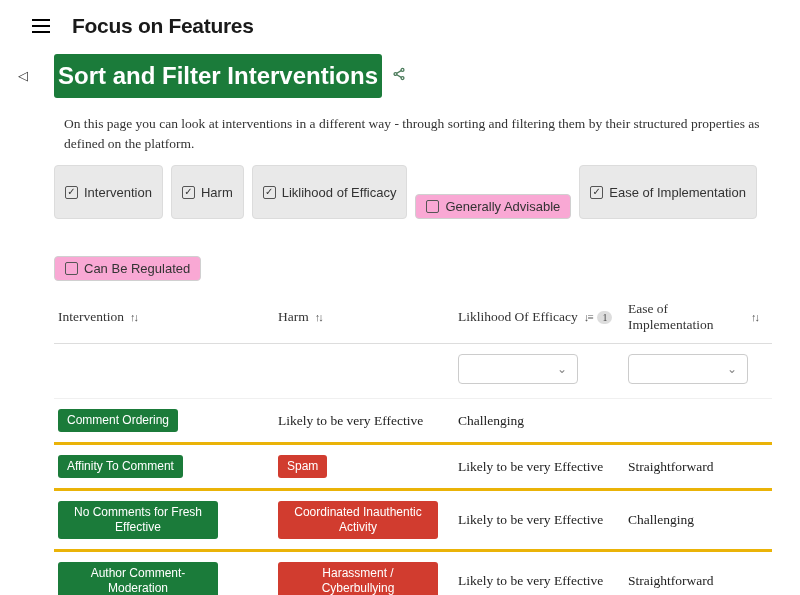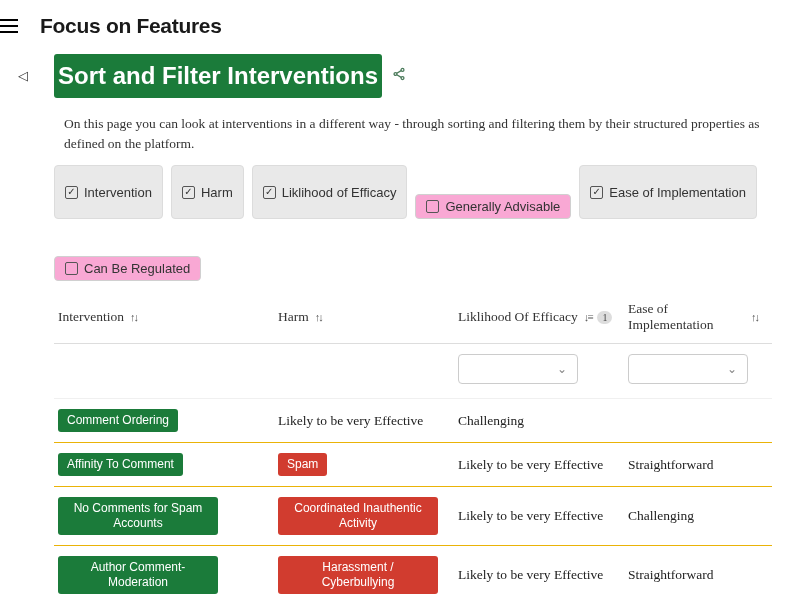--- a/index.html
+++ b/index.html
@@ -7,21 +7,21 @@
     font-family: Georgia, 'Times New Roman', serif;
     color: #1a1a1a;
     background: #fff;
     width: 800px;
     height: 595px;
     overflow: hidden;
   }
   .top-bar {
     display: flex;
     align-items: center;
-    padding: 14px 16px 4px 0;
+    padding: 14px 16px 4px 32px;
   }
   .hamburger {
     width: 18px; height: 14px;
     display: flex; flex-direction: column; justify-content: space-between;
     cursor: pointer;
     margin-right: 22px;
   }
   .hamburger span { display:block; height:2px; background:#000; }
   .brand {
     font-family: -apple-system, BlinkMacSystemFont, 'Segoe UI', Arial, sans-serif;
@@ -133,21 +133,21 @@
     border: 1px solid #ccc;
     border-radius: 4px;
     height: 30px;
     width: 120px;
     display:flex; align-items:center; justify-content:flex-end;
     padding: 0 10px;
     color:#888;
     cursor:pointer;
     font-size: 12px;
   }
-  .trow { border-bottom: 1px solid #eab308; min-height: 42px;}
+  .trow { border-bottom: 3px solid #eab308; min-height: 42px;}
   .pill {
     display: inline-block;
     color: #fff;
     border-radius: 3px;
     padding: 4px 9px;
     font-size: 12px;
     font-weight: 500;
     text-align: center;
     max-width: 160px;
     line-height: 1.25;
@@ -250,21 +250,21 @@
           <div class="cell-text">Likely to be very Effective</div>
           <div class="cell-text">Challenging</div>
         </div>
         <div class="trow">
           <div><span class="pill green">Affinity To Comment</span></div>
           <div><span class="pill red">Spam</span></div>
           <div class="cell-text">Likely to be very Effective</div>
           <div class="cell-text">Straightforward</div>
         </div>
         <div class="trow">
-          <div><span class="pill green">No Comments for Spam Accounts</span></div>
+          <div><span class="pill green">No Comments for Fresh Effective</span></div>
           <div><span class="pill red">Coordinated Inauthentic Activity</span></div>
           <div class="cell-text">Likely to be very Effective</div>
           <div class="cell-text">Challenging</div>
         </div>
         <div class="trow">
           <div><span class="pill green">Author Comment-Moderation</span></div>
           <div><span class="pill red">Harassment / Cyberbullying</span></div>
           <div class="cell-text">Likely to be very Effective</div>
           <div class="cell-text">Straightforward</div>
         </div>

